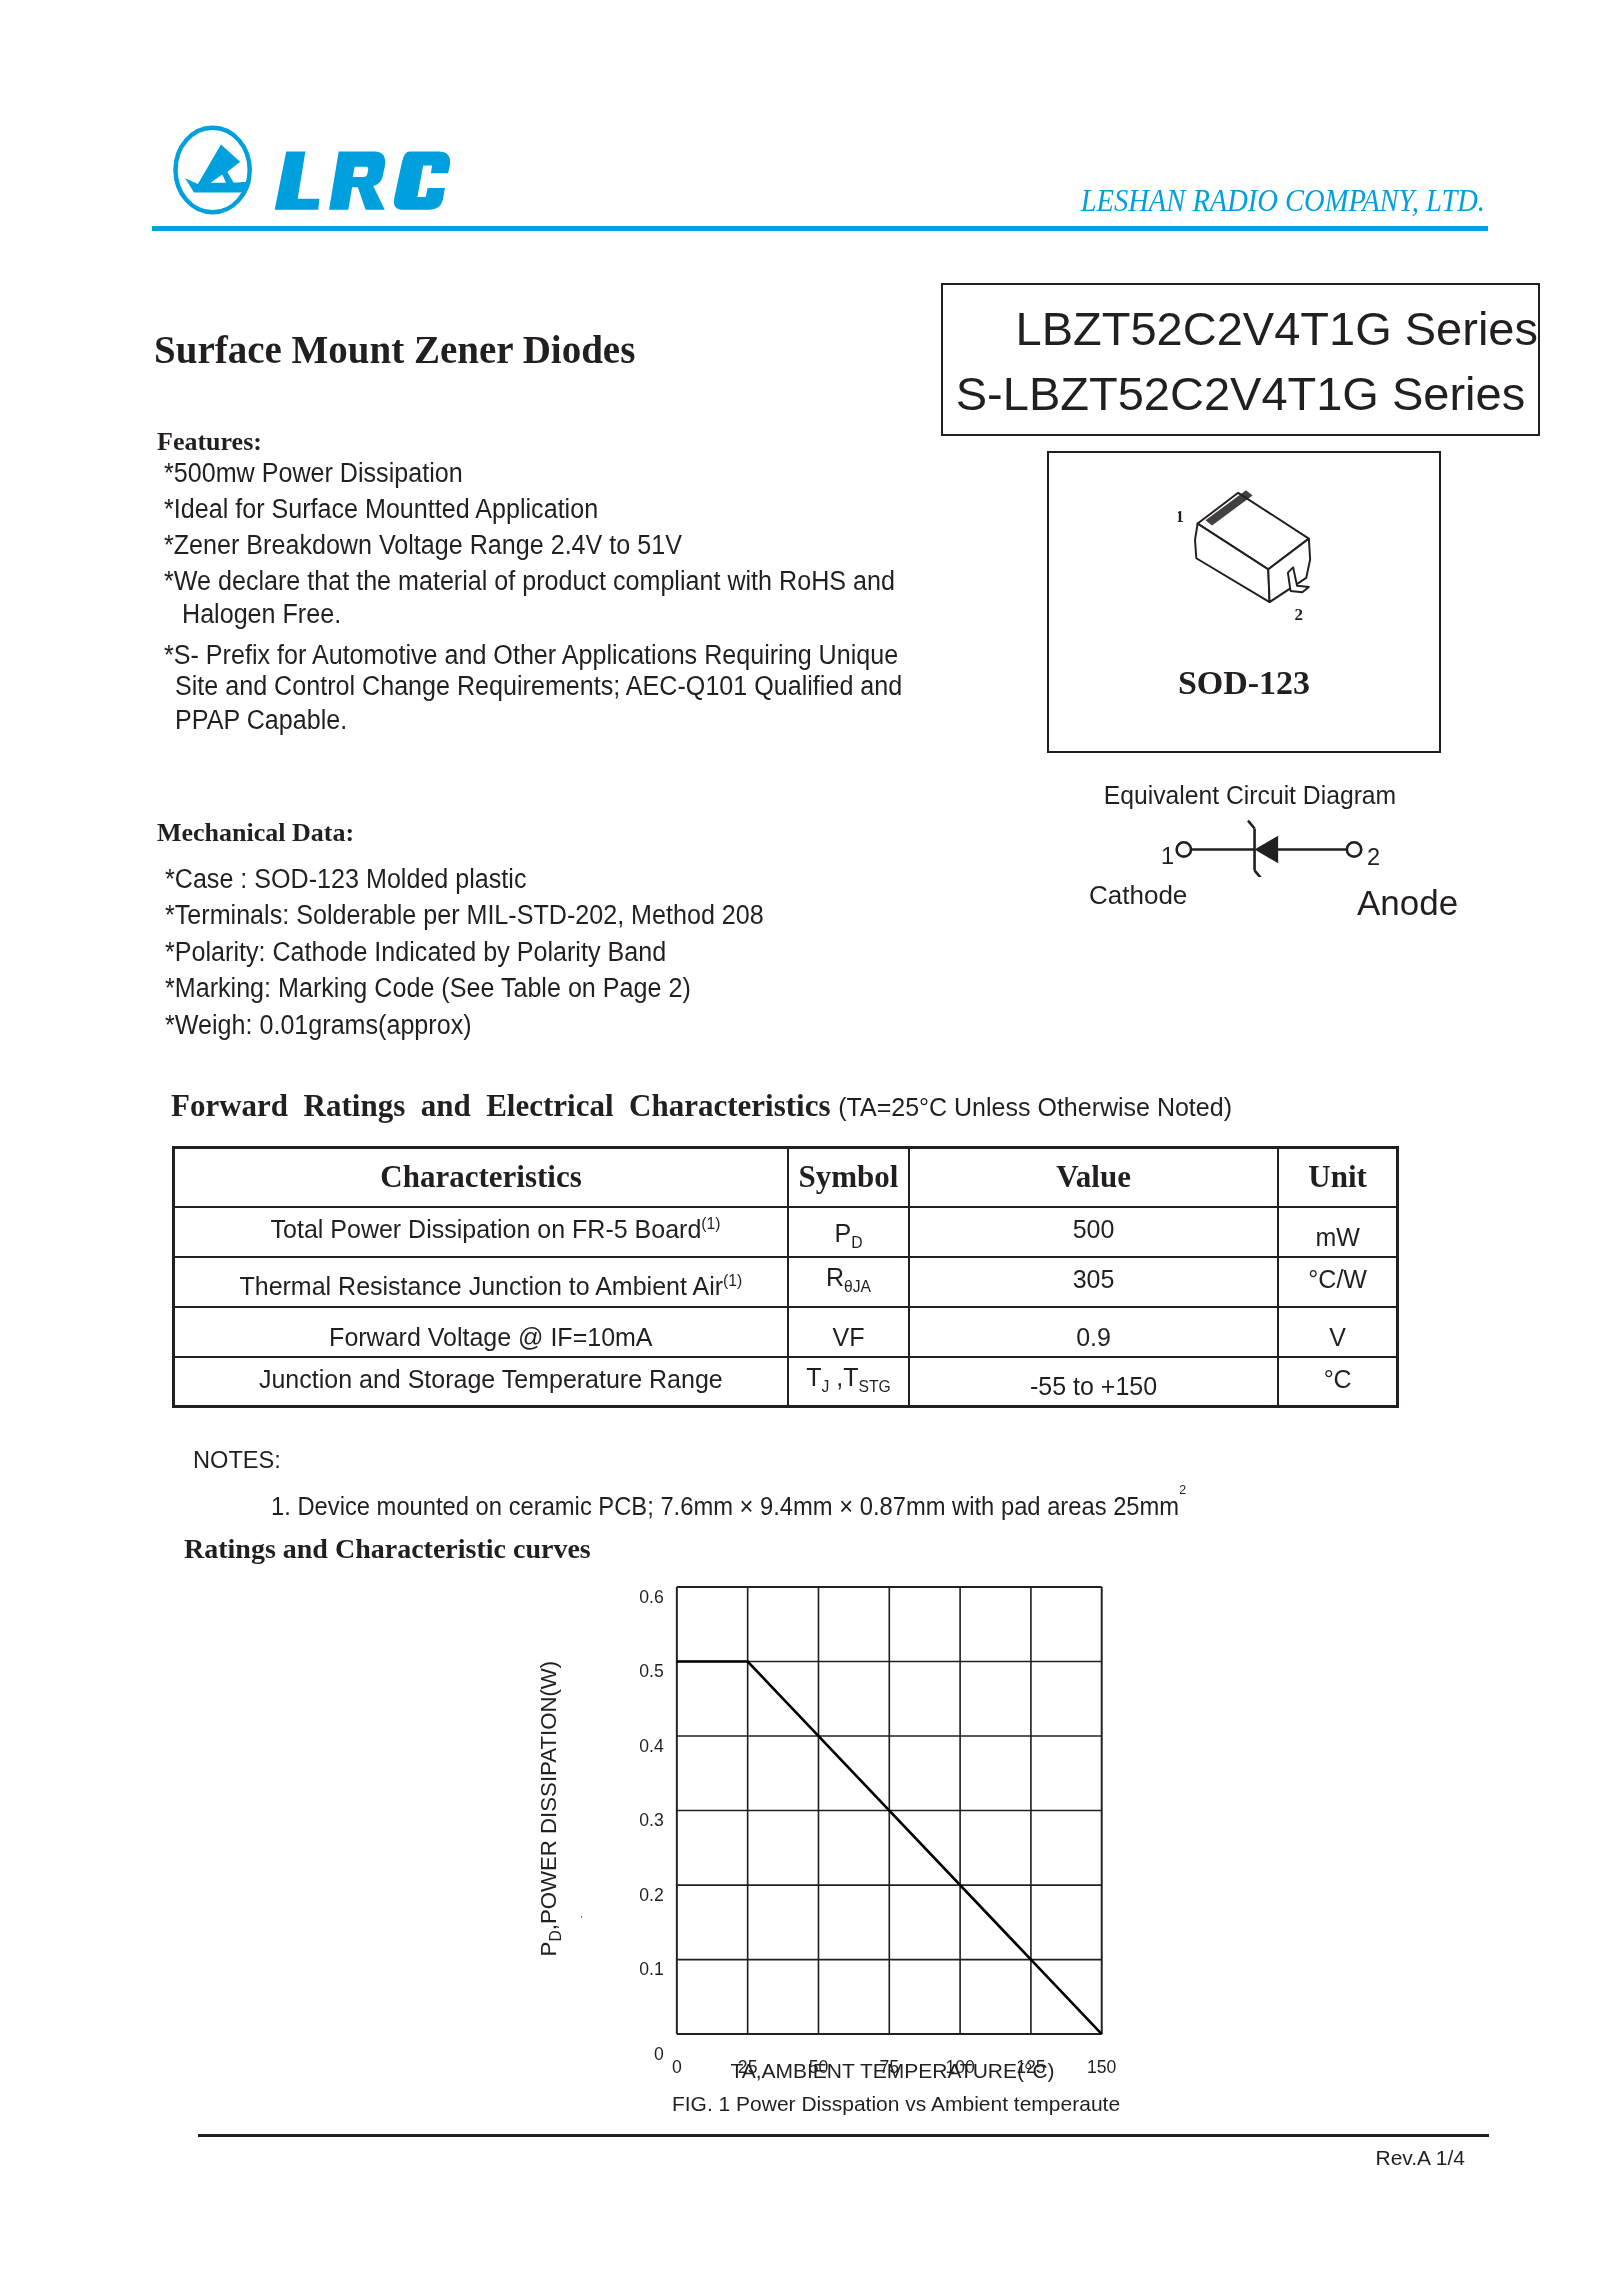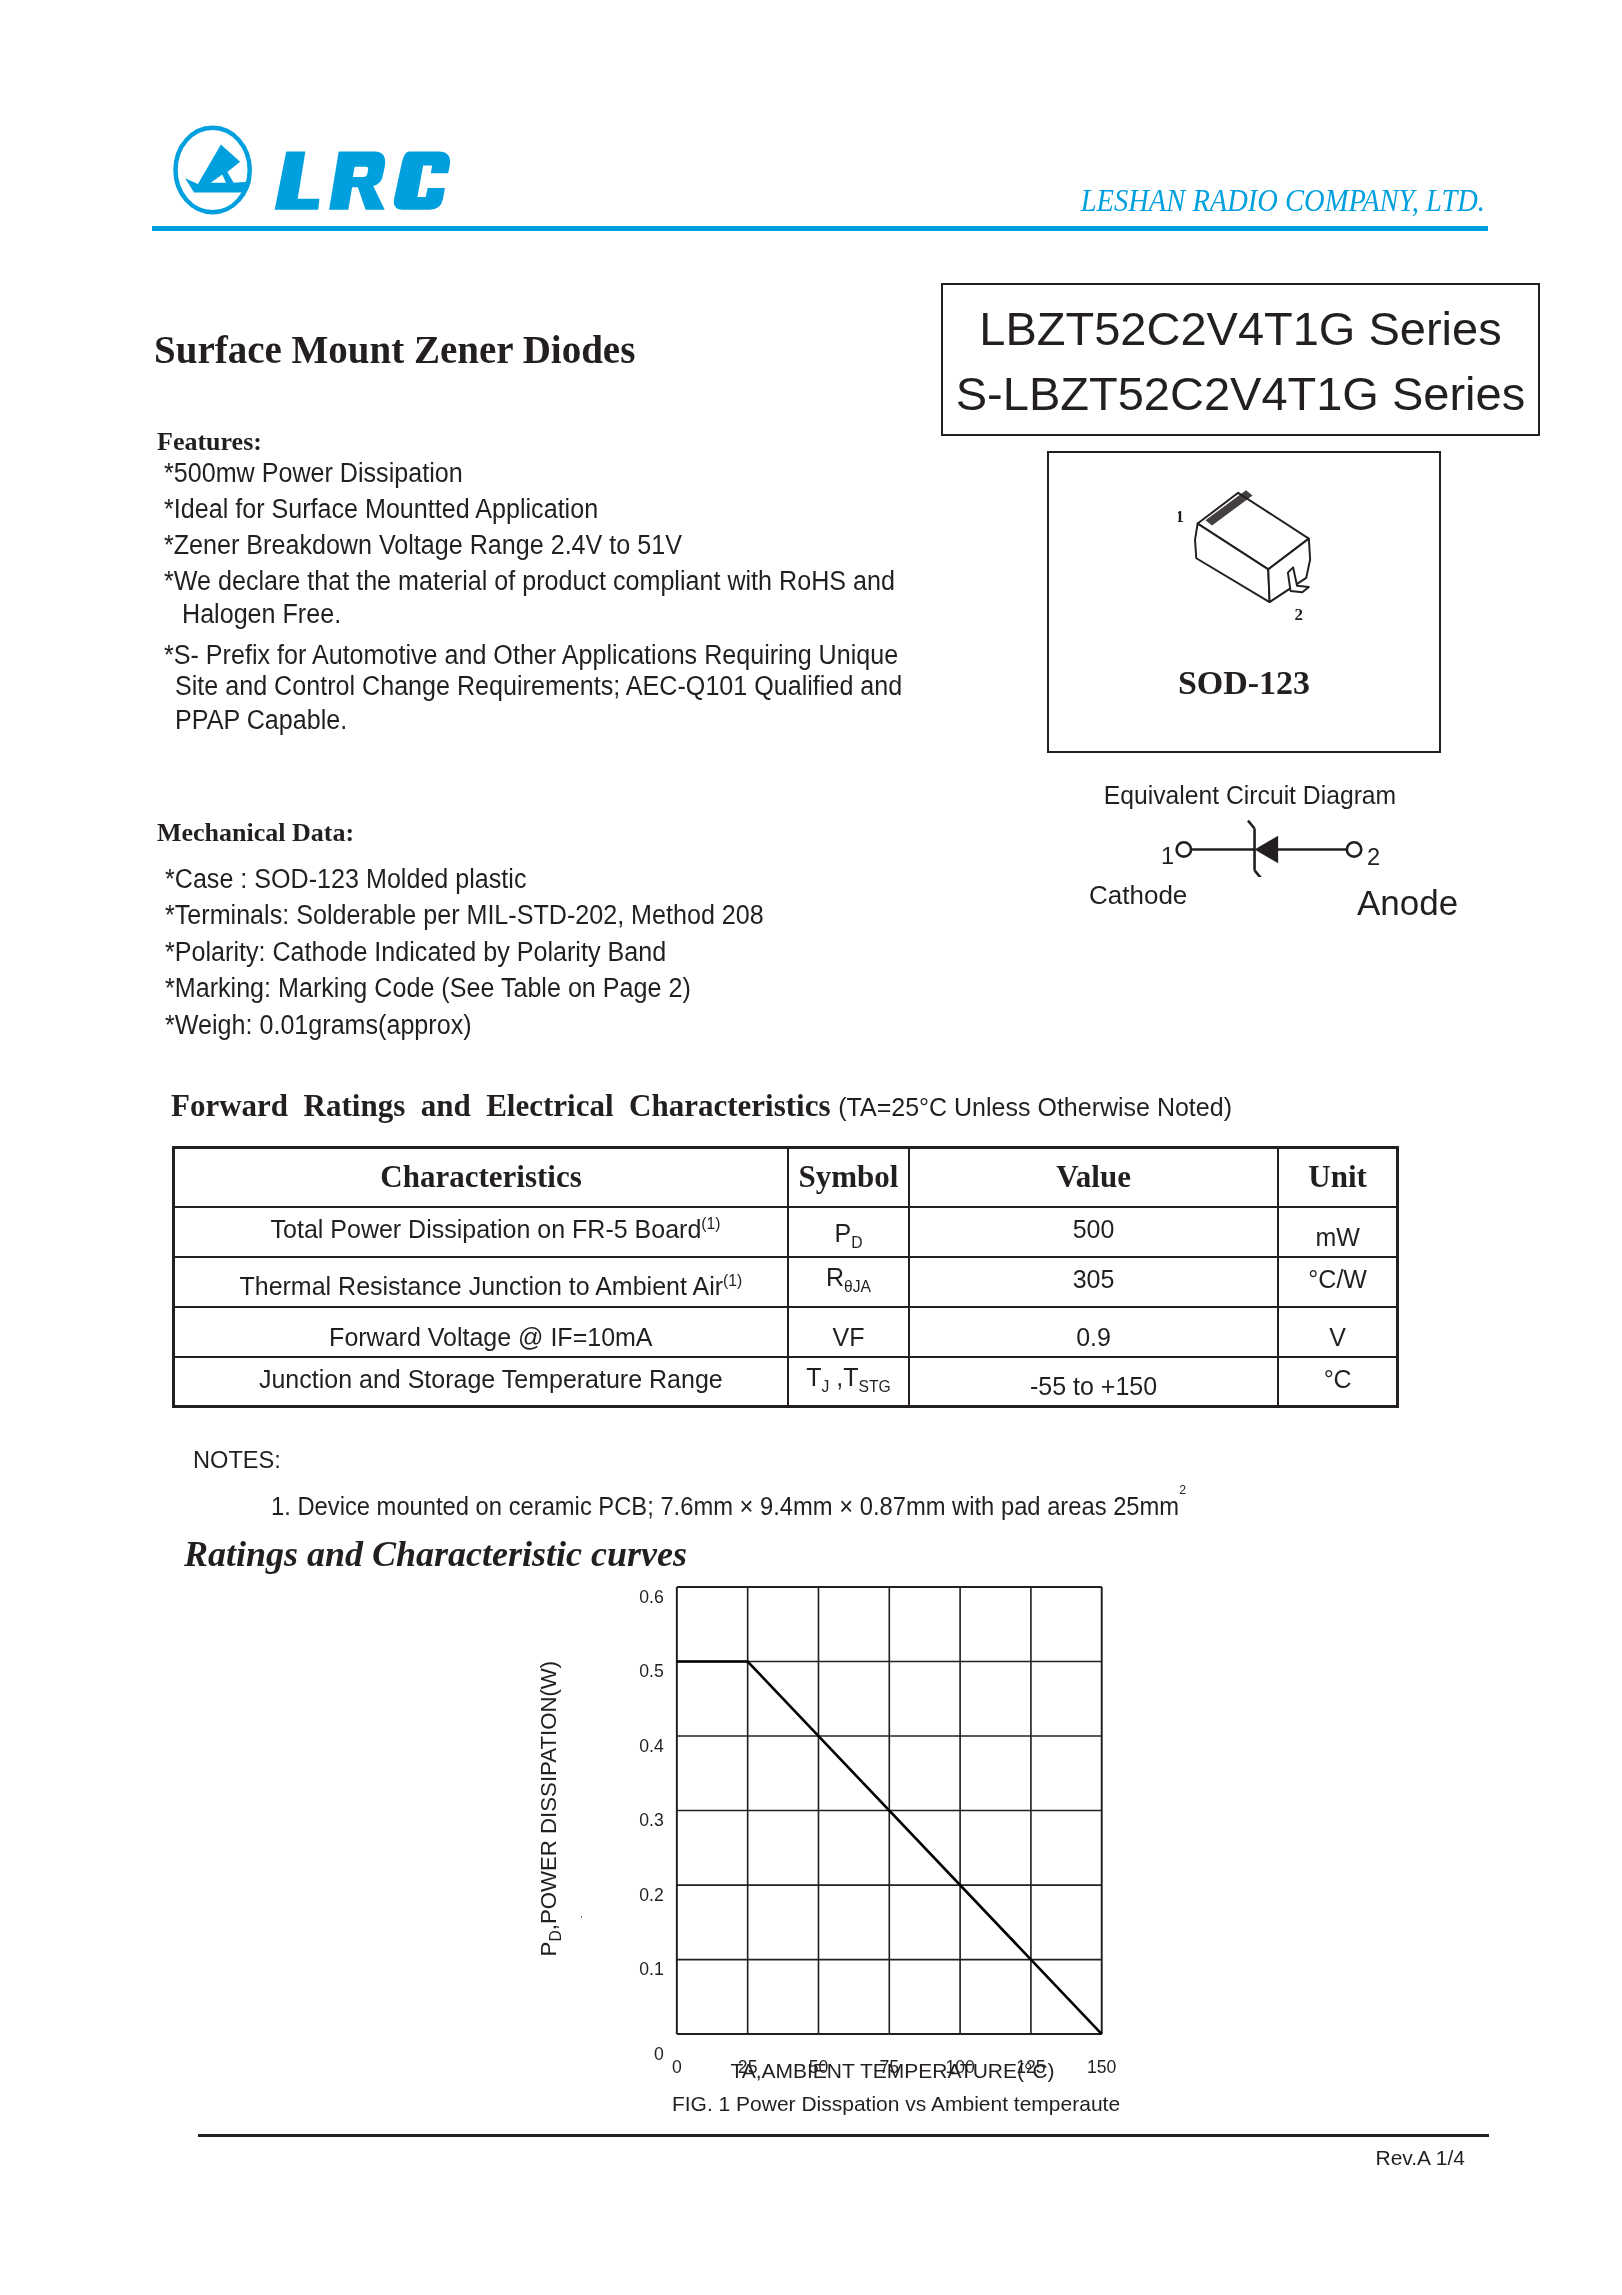--- a/index.html
+++ b/index.html
@@ -8,21 +8,21 @@
   .serif { font-family:"Liberation Serif", "DejaVu Serif", serif; }
   .sans { font-family:"Liberation Sans", "DejaVu Sans", sans-serif; }
 
   
   #logo { left:171px; top:121px; width:288px; height:98px; }
   #company { left:916px; top:183px; width:569px; text-align:right; font-size:31px; font-style:italic; color:#00a0de; letter-spacing:0px; transform:scaleX(0.92); transform-origin:right; }
   #header-rule { left:152px; top:226px; width:1336px; height:4.6px; background:#00a0de; }
 
   #series-box { left:941px; top:283px; width:599px; height:153px; border:2.6px solid #231f20; box-sizing:border-box; }
   #series-box div { text-align:center; font-size:47px; line-height:65px; white-space:nowrap; }
-  #series-box .l1 { margin-top:10.5px; }
+  #series-box .l1 { margin-top:10.5px;text-align:right; }
 
   #doc-title { left:154px; top:327px; font-size:39px; font-weight:bold; }
   #features-h { left:157px; top:427px; font-size:26px; font-weight:bold; }
   .feat { left:164px; font-size:27px; white-space:nowrap; transform:scaleX(0.93); transform-origin:left; }
 
   #sod-box { left:1047px; top:451px; width:394px; height:302px; border:2.6px solid #231f20; box-sizing:border-box; }
   #sod-drawing { left:1178px; top:481px; width:157px; height:144px; }
   #sod-label { left:1047px; top:664px; width:394px; text-align:center; font-size:34px; font-weight:bold; }
 
   #eq-title { left:1047px; top:780px; width:406px; text-align:center; font-size:26px; transform:scaleX(0.95); }
@@ -45,21 +45,21 @@
   #spec-table td { font-size:25px; height:50px; vertical-align:bottom; padding-bottom:3.9px; }
   #spec-table td.c-char { text-align:center; padding-left:19.6px; }
   #spec-table td.c-sym, #spec-table td.c-val, #spec-table td.c-unit { text-align:center; }
   sup.note { font-size:15.7px; vertical-align:9.2px; }
   sub.s { font-size:15.7px; }
 
   #notes-h { left:193px; top:1447px; font-size:23.6px; }
   #note-1 { left:271px; top:1482px; font-size:25px; white-space:nowrap; transform:scaleX(0.95); transform-origin:left; }
   #note-1 .sq { font-size:13px; vertical-align:21px; }
 
-  #curves-h { left:184px; top:1533px; font-size:36px; font-weight:bold;font-style:italic; }
+  #curves-h { left:184px; top:1533px; font-size:28px; font-weight:bold; }
 
   
   #chart { left:510px; top:1570px; width:654px; height:536px; }
   #x-axis-label { left:680px; top:2059px; width:425px; text-align:center; font-size:21px; }
   #fig-caption { left:641px; top:2092px; width:510px; text-align:center; font-size:21px; }
 
   #footer-rule { left:198px; top:2134px; width:1291px; height:2.6px; background:#231f20; }
   #rev { left:1308px; top:2146px; width:157px; text-align:right; font-size:21px; }
 </style>
 </head>

